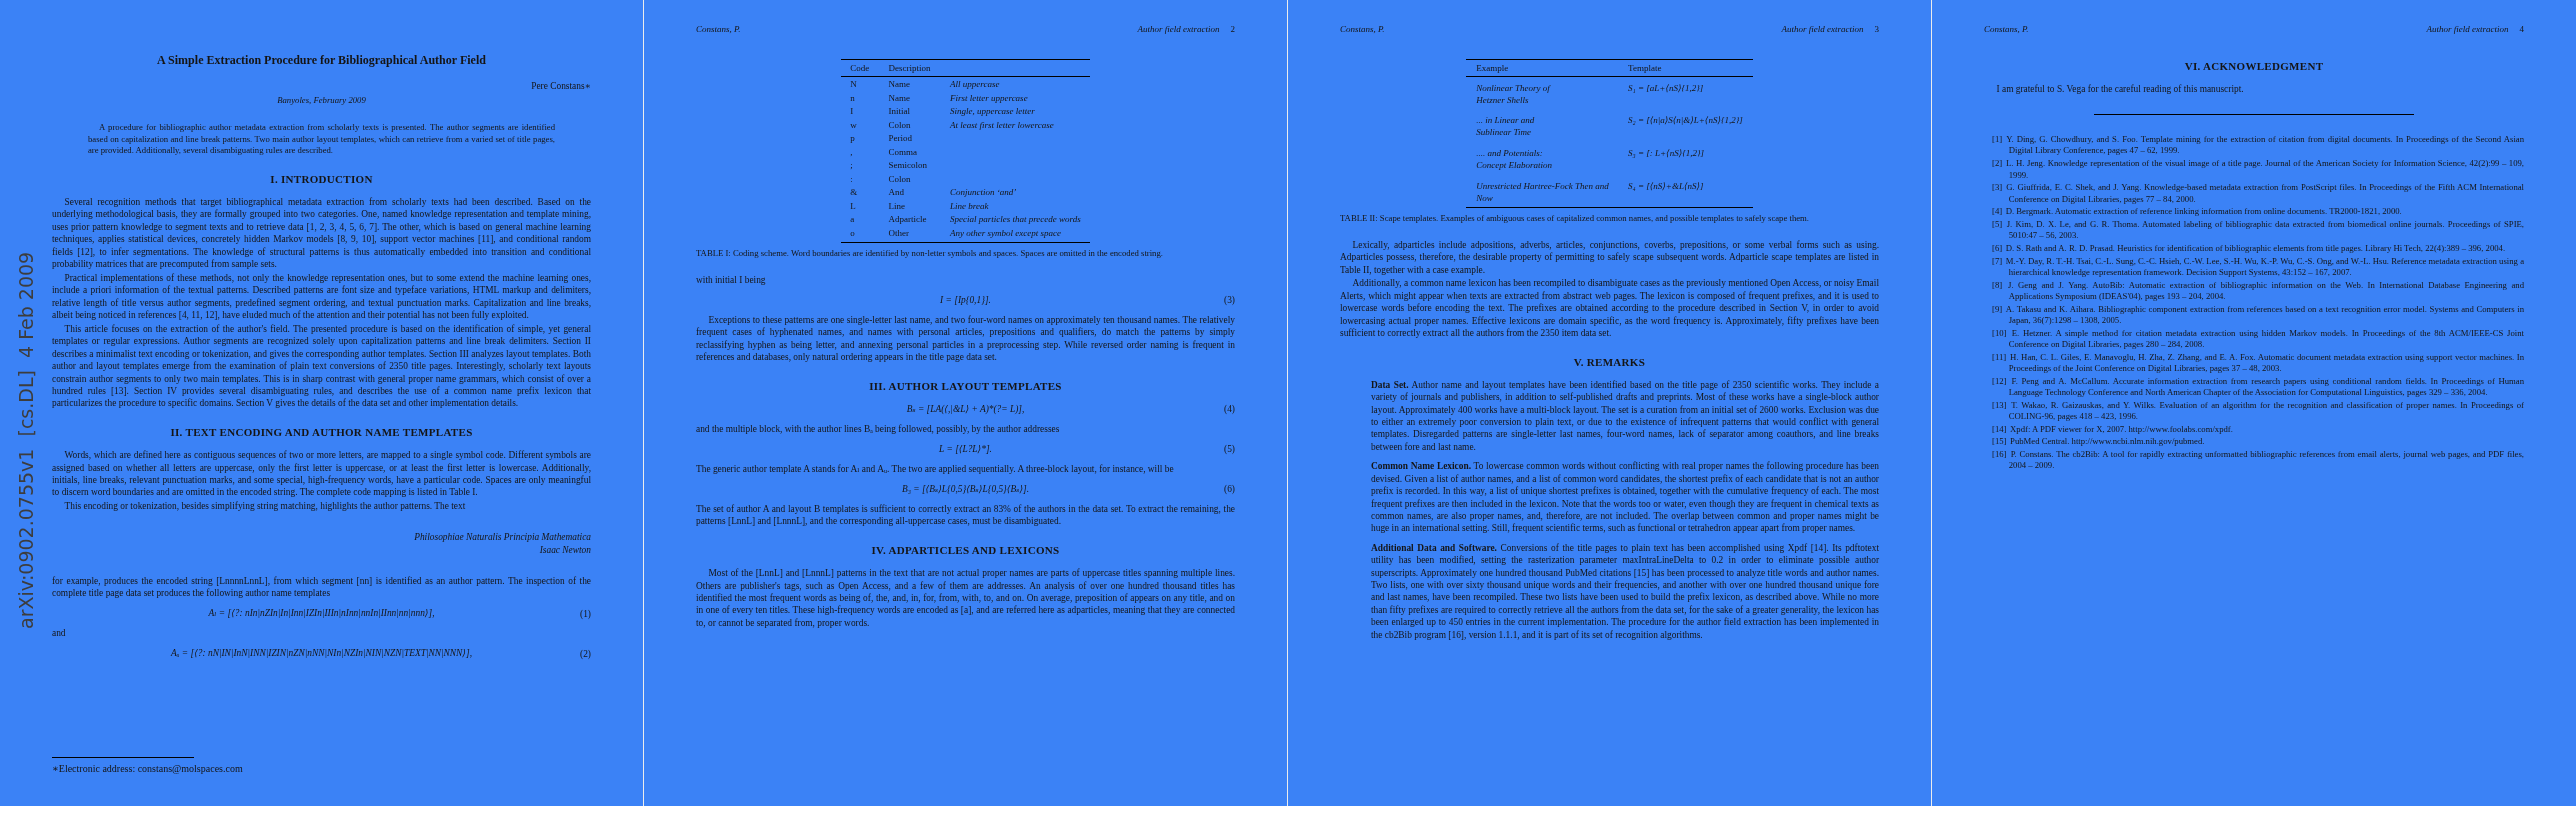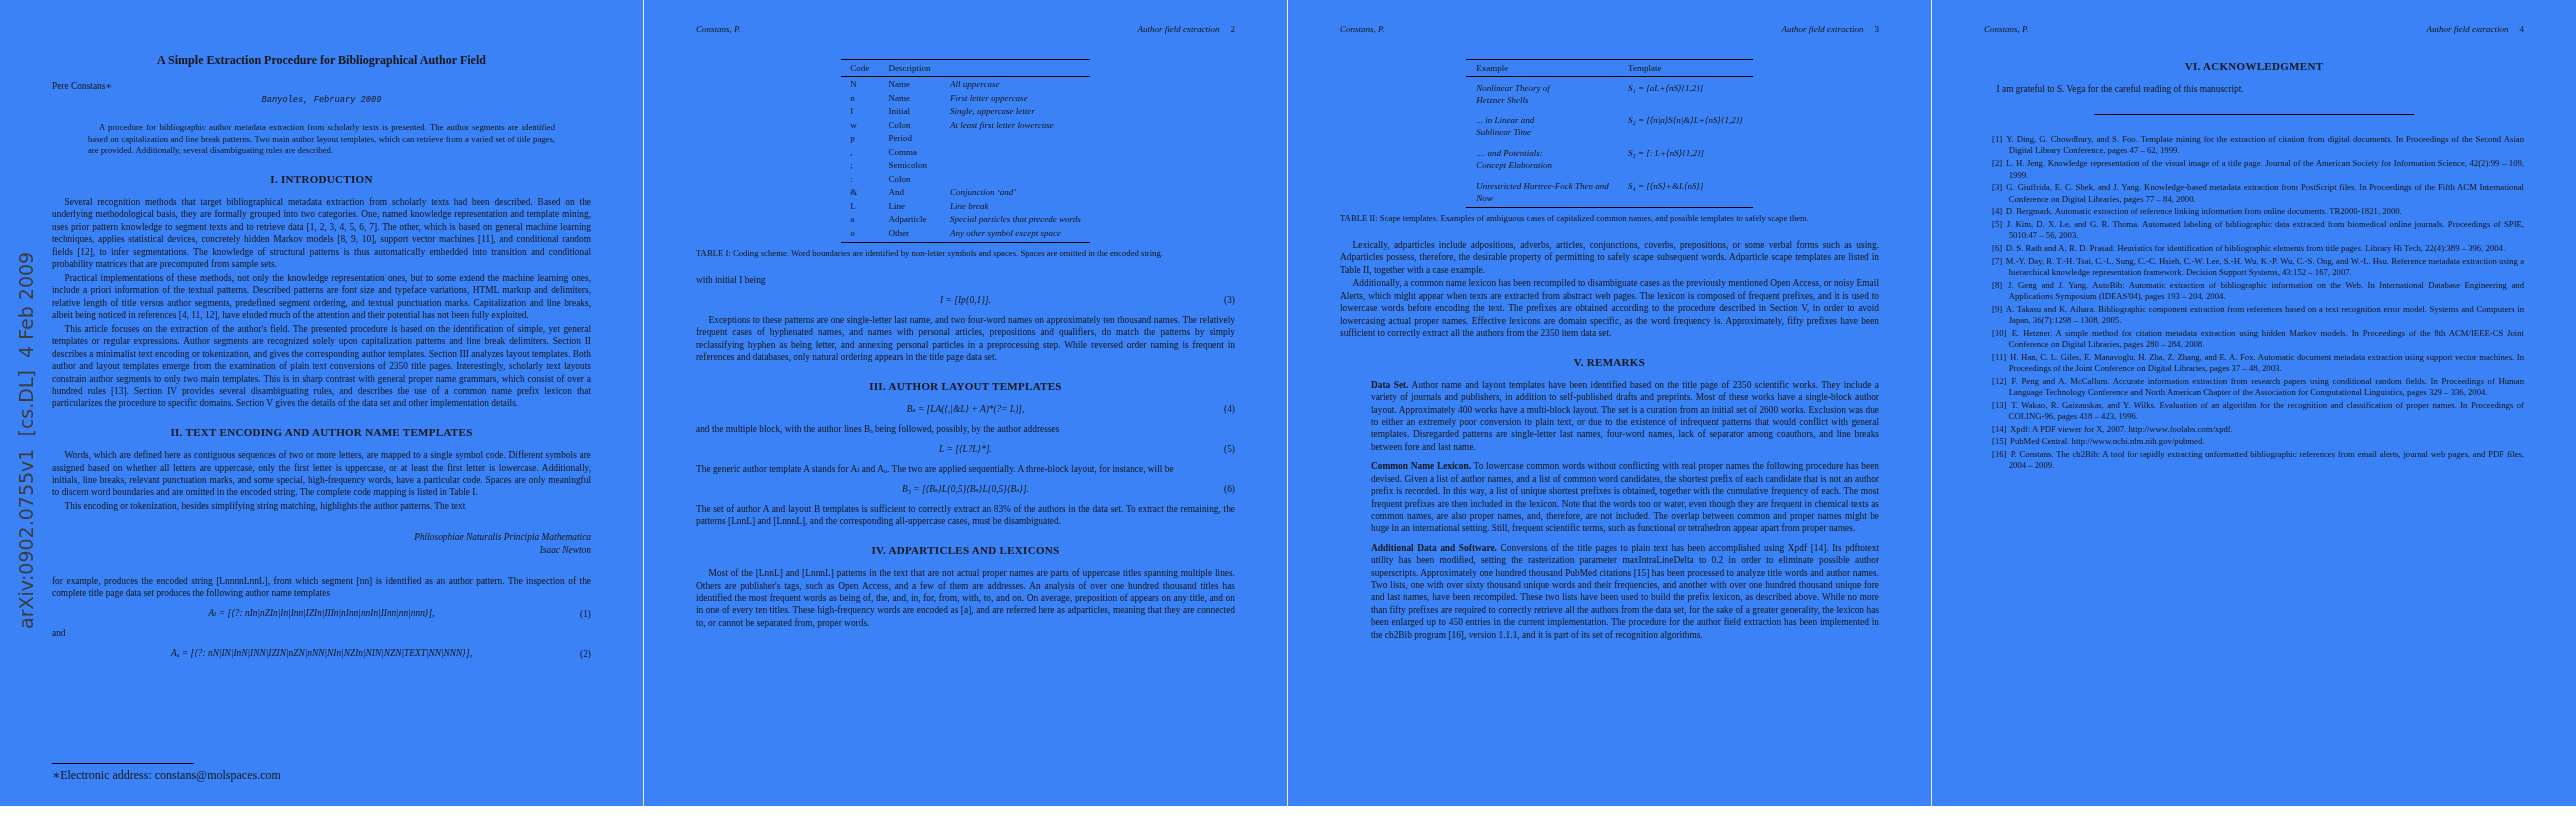--- a/index.html
+++ b/index.html
@@ -22,39 +22,39 @@
   #sheet4 { left: 1932px; border-right: none; }
 
   .arxiv-stamp {
     position: absolute; left: 15.3px; top: 629px;
     transform: rotate(-90deg); transform-origin: 0 0;
     font-family: "DejaVu Sans", sans-serif;
     font-size: 19px; color: #3d3d3d; white-space: pre; z-index: 5;
   }
 
   .title { font-size: 12px; font-weight: bold; text-align: center; margin: 29px 0 12.5px 0; line-height: 1.25; }
-  .author-line { text-align: left; font-size: 9.4px; margin-bottom: 2.8px; }
-  .date-line { text-align: center; font-style: italic; font-size: 8.7px; margin-bottom: 15.3px; font-family: Liberation Mono, monospace; }
+  .author-line { text-align: right; font-size: 9.4px; margin-bottom: 2.8px; }
+  .date-line { text-align: center; font-style: italic; font-size: 8.7px; margin-bottom: 15.3px; }
   .abstract { font-size: 8.7px; margin: 0 36px 4.2px 36px; text-indent: 11px; }
 
   h2.sec {
     font-size: 11px; font-weight: bold; text-align: center;
     margin: 15.3px 0 9.7px 0; letter-spacing: 0.3px;
   }
   p { margin: 0 0 1.4px 0; text-indent: 12.5px; }
   p.noind { text-indent: 0; }
   .example-block { text-align: right; font-style: italic; margin: 18px 0; text-indent: 0; }
   .example-block div { line-height: 1.4; }
 
   .eq { position: relative; text-align: center; margin: 7.6px 0; font-style: italic; text-indent: 0; }
   .eq .eq-num { position: absolute; right: 0; top: 50%; transform: translateY(-50%); font-style: normal; }
 
   .footnote {
-    position: absolute; left: 52px; bottom: 22px; width: 540px;
-    font-size: 12px; text-align: left; line-height: 1.3;
+    position: absolute; left: 52px; bottom: 31px; width: 540px;
+    font-size: 10px; text-align: left; line-height: 1.3;
   }
   .footnote::before { content: ""; display: block; width: 142px; border-top: 0.7px solid #000; margin-bottom: 4.2px; }
 
   .running-head { display: flex; justify-content: space-between; font-size: 9px; margin-bottom: 23.6px; }
   .rh-left { font-style: italic; }
   .rh-right { font-style: italic; }
   .rh-num { font-style: normal; margin-left: 11px; }
 
   table.datatable {
     border-collapse: collapse; margin: 2.8px auto 5.6px auto;

